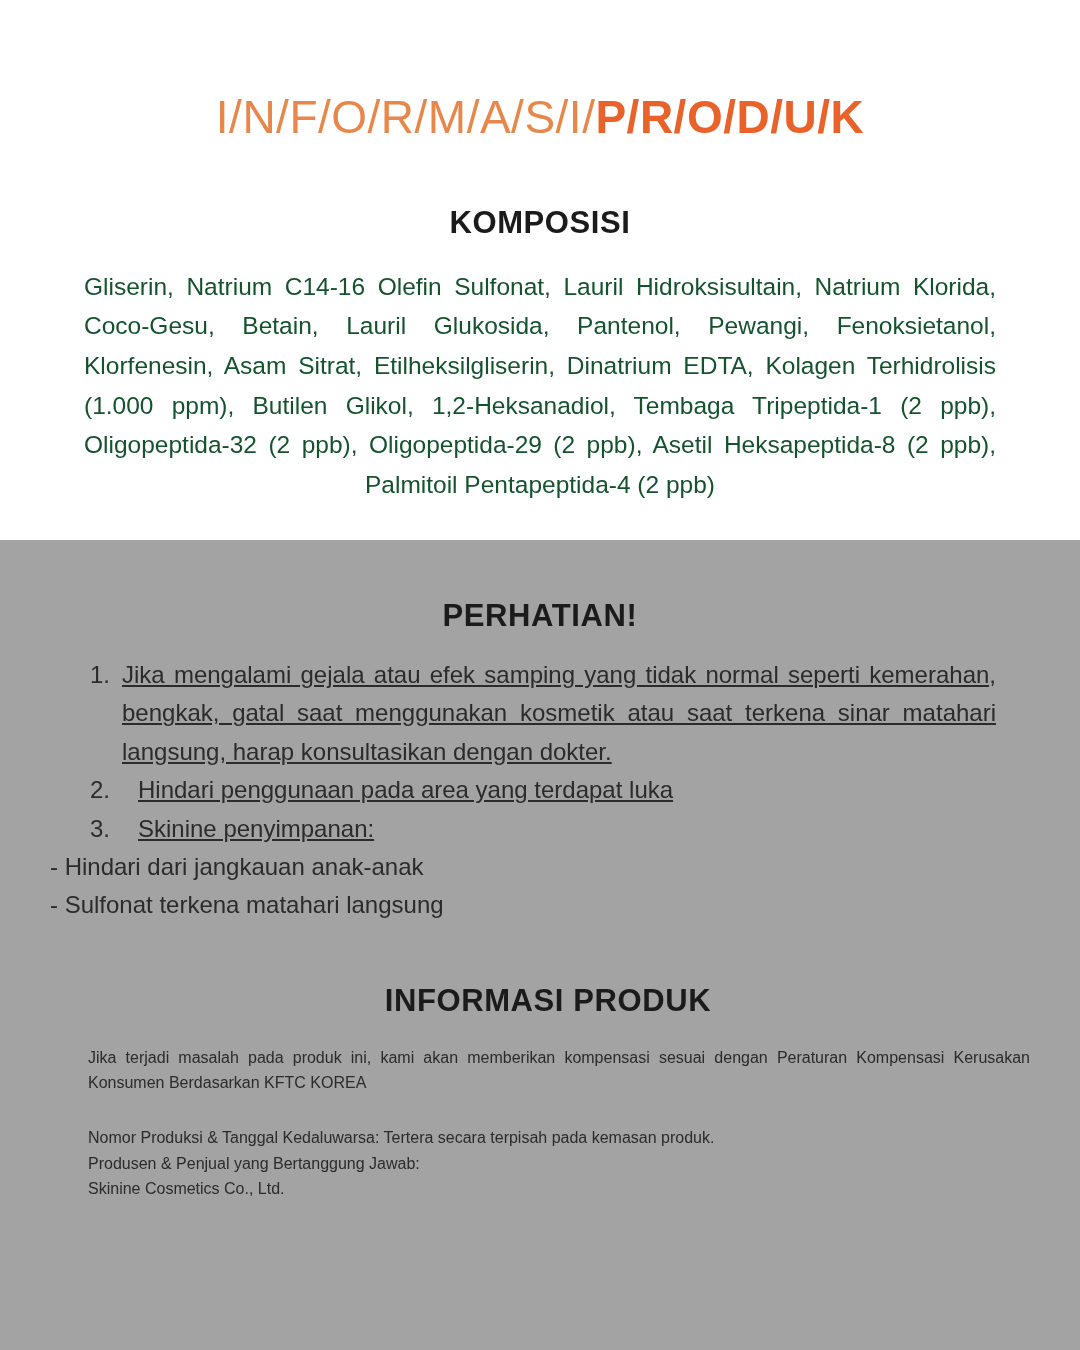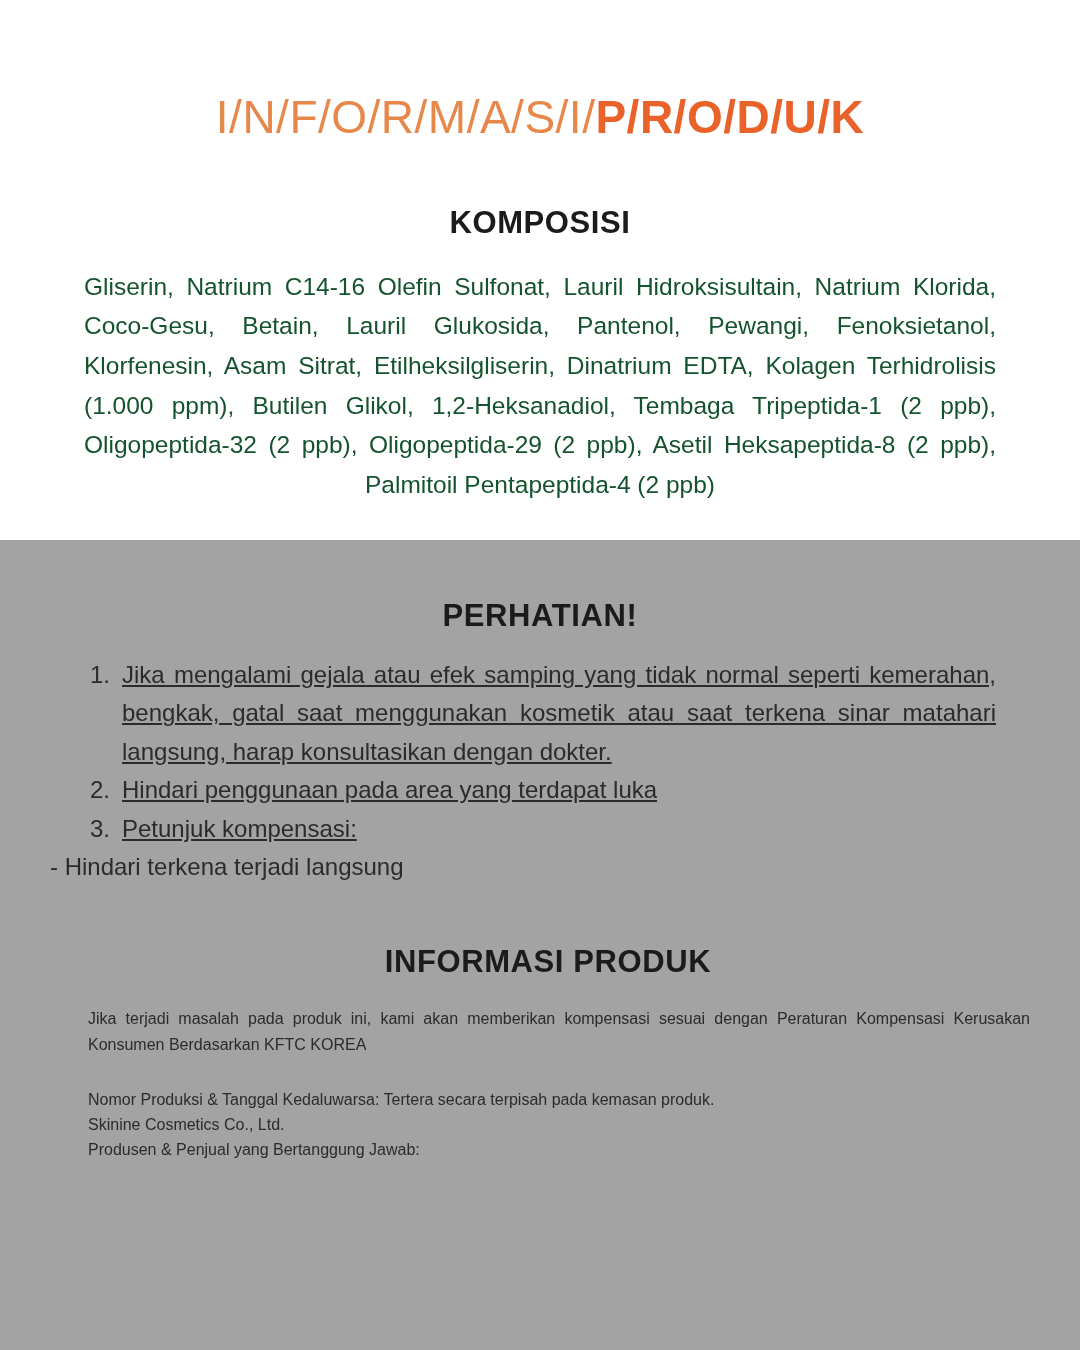--- a/index.html
+++ b/index.html
@@ -98,20 +98,21 @@
     padding-right: 12px;
     box-sizing: border-box;
   }
   .numbered-list > li .txt {
     flex: 1 1 auto;
     text-align: justify;
     text-decoration: underline;
   }
   .numbered-list > li .txt.nojust {
     text-align: left;
+    margin-left: 16px;
   }
 
   .sub-list {
     margin: 0 0 0 50px;
     padding: 0;
     list-style: none;
     font-size: 24px;
     line-height: 1.6;
     color: #2b2b2b;
   }
@@ -156,33 +157,34 @@
       <li>
         <span class="num">1.</span>
         <span class="txt">Jika mengalami gejala atau efek samping yang tidak normal seperti kemerahan, bengkak, gatal saat menggunakan kosmetik atau saat terkena sinar matahari langsung, harap konsultasikan dengan dokter.</span>
       </li>
       <li>
         <span class="num">2.</span>
         <span class="txt nojust">Hindari penggunaan pada area yang terdapat luka</span>
       </li>
       <li>
         <span class="num">3.</span>
-        <span class="txt nojust">Petunjuk kompensasi:</span>
+        <span class="txt nojust">Skinine penyimpanan:</span>
       </li>
     </ul>
 
     <ul class="sub-list">
-      <li>- Hindari terkena terjadi langsung</li>
+      <li>- Hindari dari jangkauan anak-anak</li>
+      <li>- Sulfonat terkena matahari langsung</li>
     </ul>
 
     <div class="heading" id="info-heading">INFORMASI PRODUK</div>
 
     <div class="info-block">
       <p class="just">Jika terjadi masalah pada produk ini, kami akan memberikan kompensasi sesuai dengan Peraturan Kompensasi Kerusakan Konsumen Berdasarkan KFTC KOREA</p>
       <div class="gap"></div>
       <p class="just">Nomor Produksi &amp; Tanggal Kedaluwarsa: Tertera secara terpisah pada kemasan produk.</p>
+      <p>Produsen &amp; Penjual yang Bertanggung Jawab:</p>
       <p>Skinine Cosmetics Co., Ltd.</p>
-      <p>Produsen &amp; Penjual yang Bertanggung Jawab:</p>
     </div>
 
   </div>
 
 </div>
 
 </body></html>

